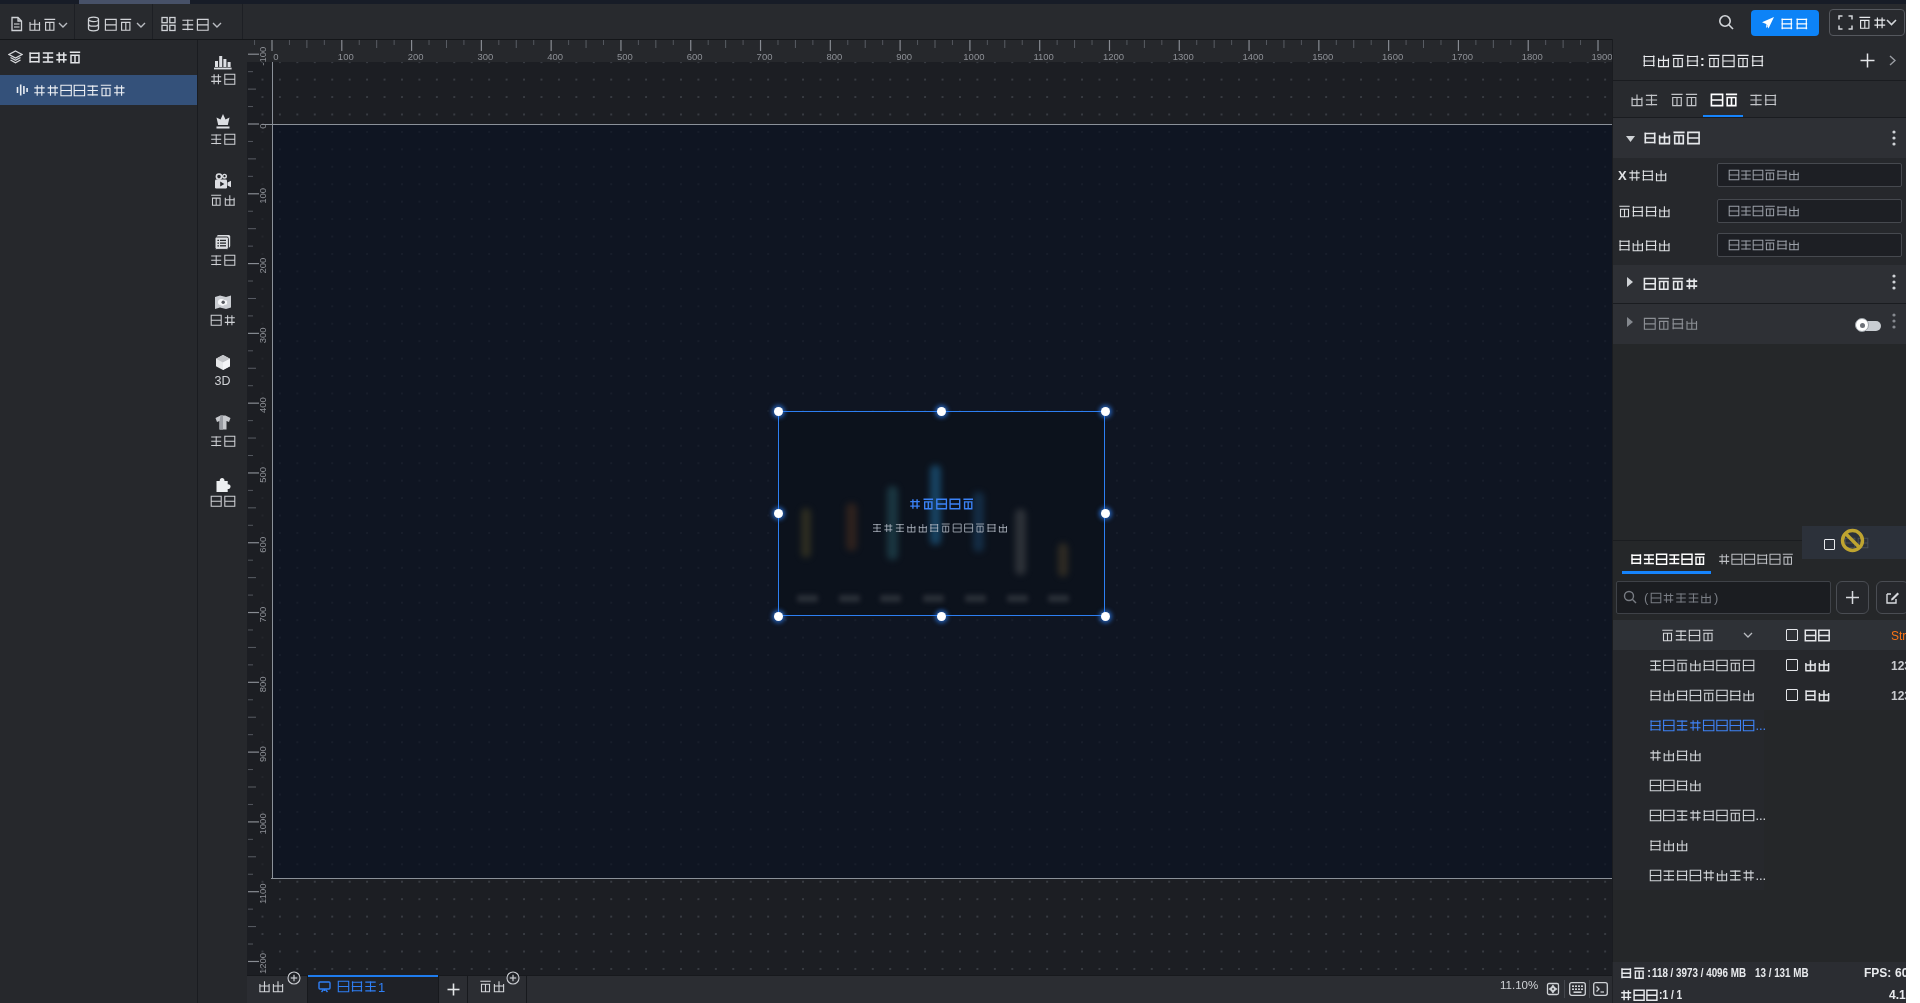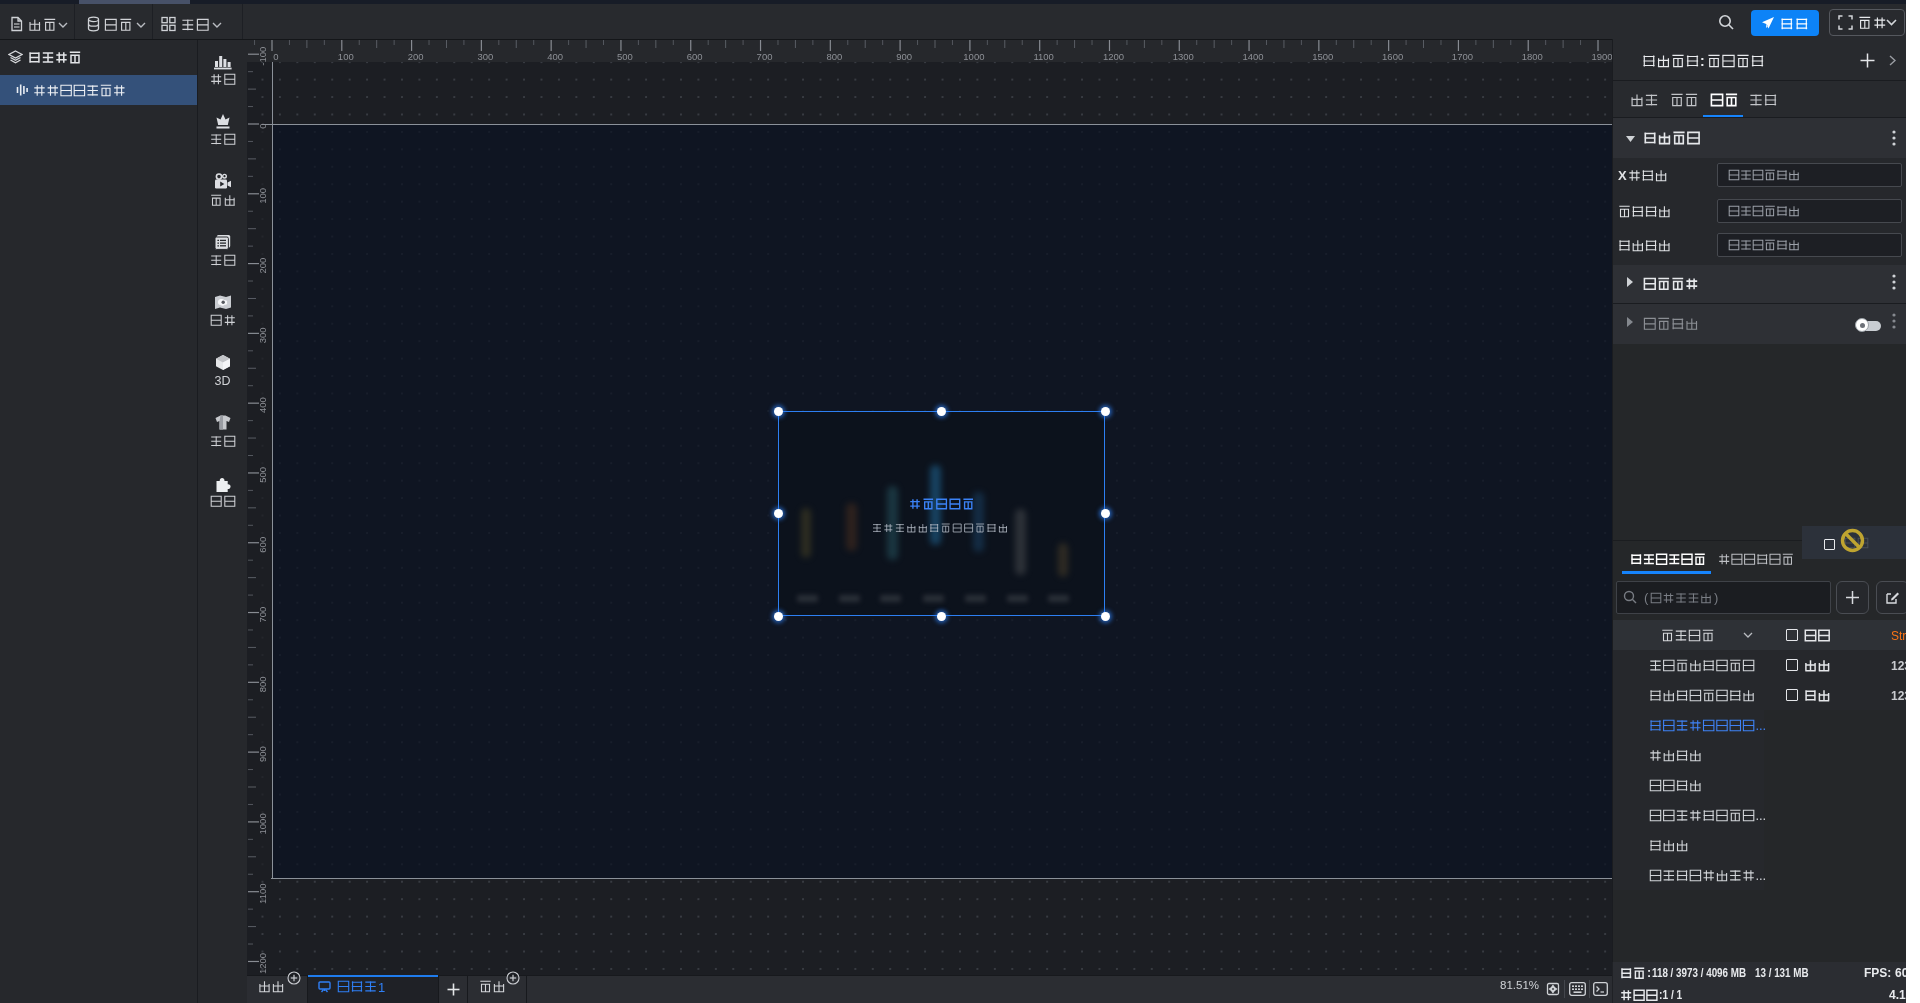--- a/index.html
+++ b/index.html
@@ -629,21 +629,21 @@
     <div style="position:absolute;left:467px;top:975px;width:1px;height:28px;background:#17191d;"></div>
     <svg style="position:absolute;left:479px;top:980px;" width="26" height="13" viewBox="0 0 26 13">
       <path d="M1.3 1.3H11.7M2.5 4.2H10.5V11.7H2.5ZM6.5 4.2V11.7M15.4 3.9V11.7M24.6 3.9V11.7M20.0 1.3V11.7M14.8 11.7H25.2M14.8 6.0H25.2" fill="none" stroke="#d3d5d9" stroke-width="1.10" stroke-opacity="1.0"></path>
     </svg>
     <svg style="position:absolute;left:506px;top:971px;" width="14" height="14" viewBox="0 0 14 14">
       <circle cx="7" cy="7" r="6" fill="none" stroke="#c9cbd0" stroke-width="1.1"></circle>
       <line x1="7" y1="3.8" x2="7" y2="10.2" stroke="#c9cbd0" stroke-width="1.2"></line>
       <line x1="3.8" y1="7" x2="10.2" y2="7" stroke="#c9cbd0" stroke-width="1.2"></line>
     </svg>
     <div style="position:absolute;left:526px;top:975px;width:1px;height:28px;background:#17191d;"></div>
-    <div style="position:absolute;left:1500px;top:980px;font-size:11.5px;color:#cfd2d6;line-height:1;white-space:nowrap;">81.51%</div>
+    <div style="position:absolute;left:1500px;top:980px;font-size:11.5px;color:#cfd2d6;line-height:1;white-space:nowrap;">11.10%</div>
     <svg style="position:absolute;left:1545px;top:981px;" width="16" height="16" viewBox="0 0 16 16">
       <g stroke="#cfd2d6" stroke-width="1.3" fill="none">
         <rect x="2.5" y="2.5" width="11" height="11" rx="1.5"></rect>
         <path d="M8 4.5 6.5 6.5 H9.5Z M8 11.5 6.5 9.5 H9.5Z M4.5 8 6.5 6.5 V9.5Z M11.5 8 9.5 6.5 V9.5Z" fill="#cfd2d6"></path>
       </g>
     </svg>
     <div style="position:absolute;left:1564px;top:980px;width:1px;height:18px;background:#43464c;"></div>
     <svg style="position:absolute;left:1569px;top:982px;" width="17" height="14" viewBox="0 0 17 14">
       <rect x="0.7" y="0.7" width="15.6" height="12.6" rx="2" fill="none" stroke="#cfd2d6" stroke-width="1.3"></rect>
       <g fill="#cfd2d6">

